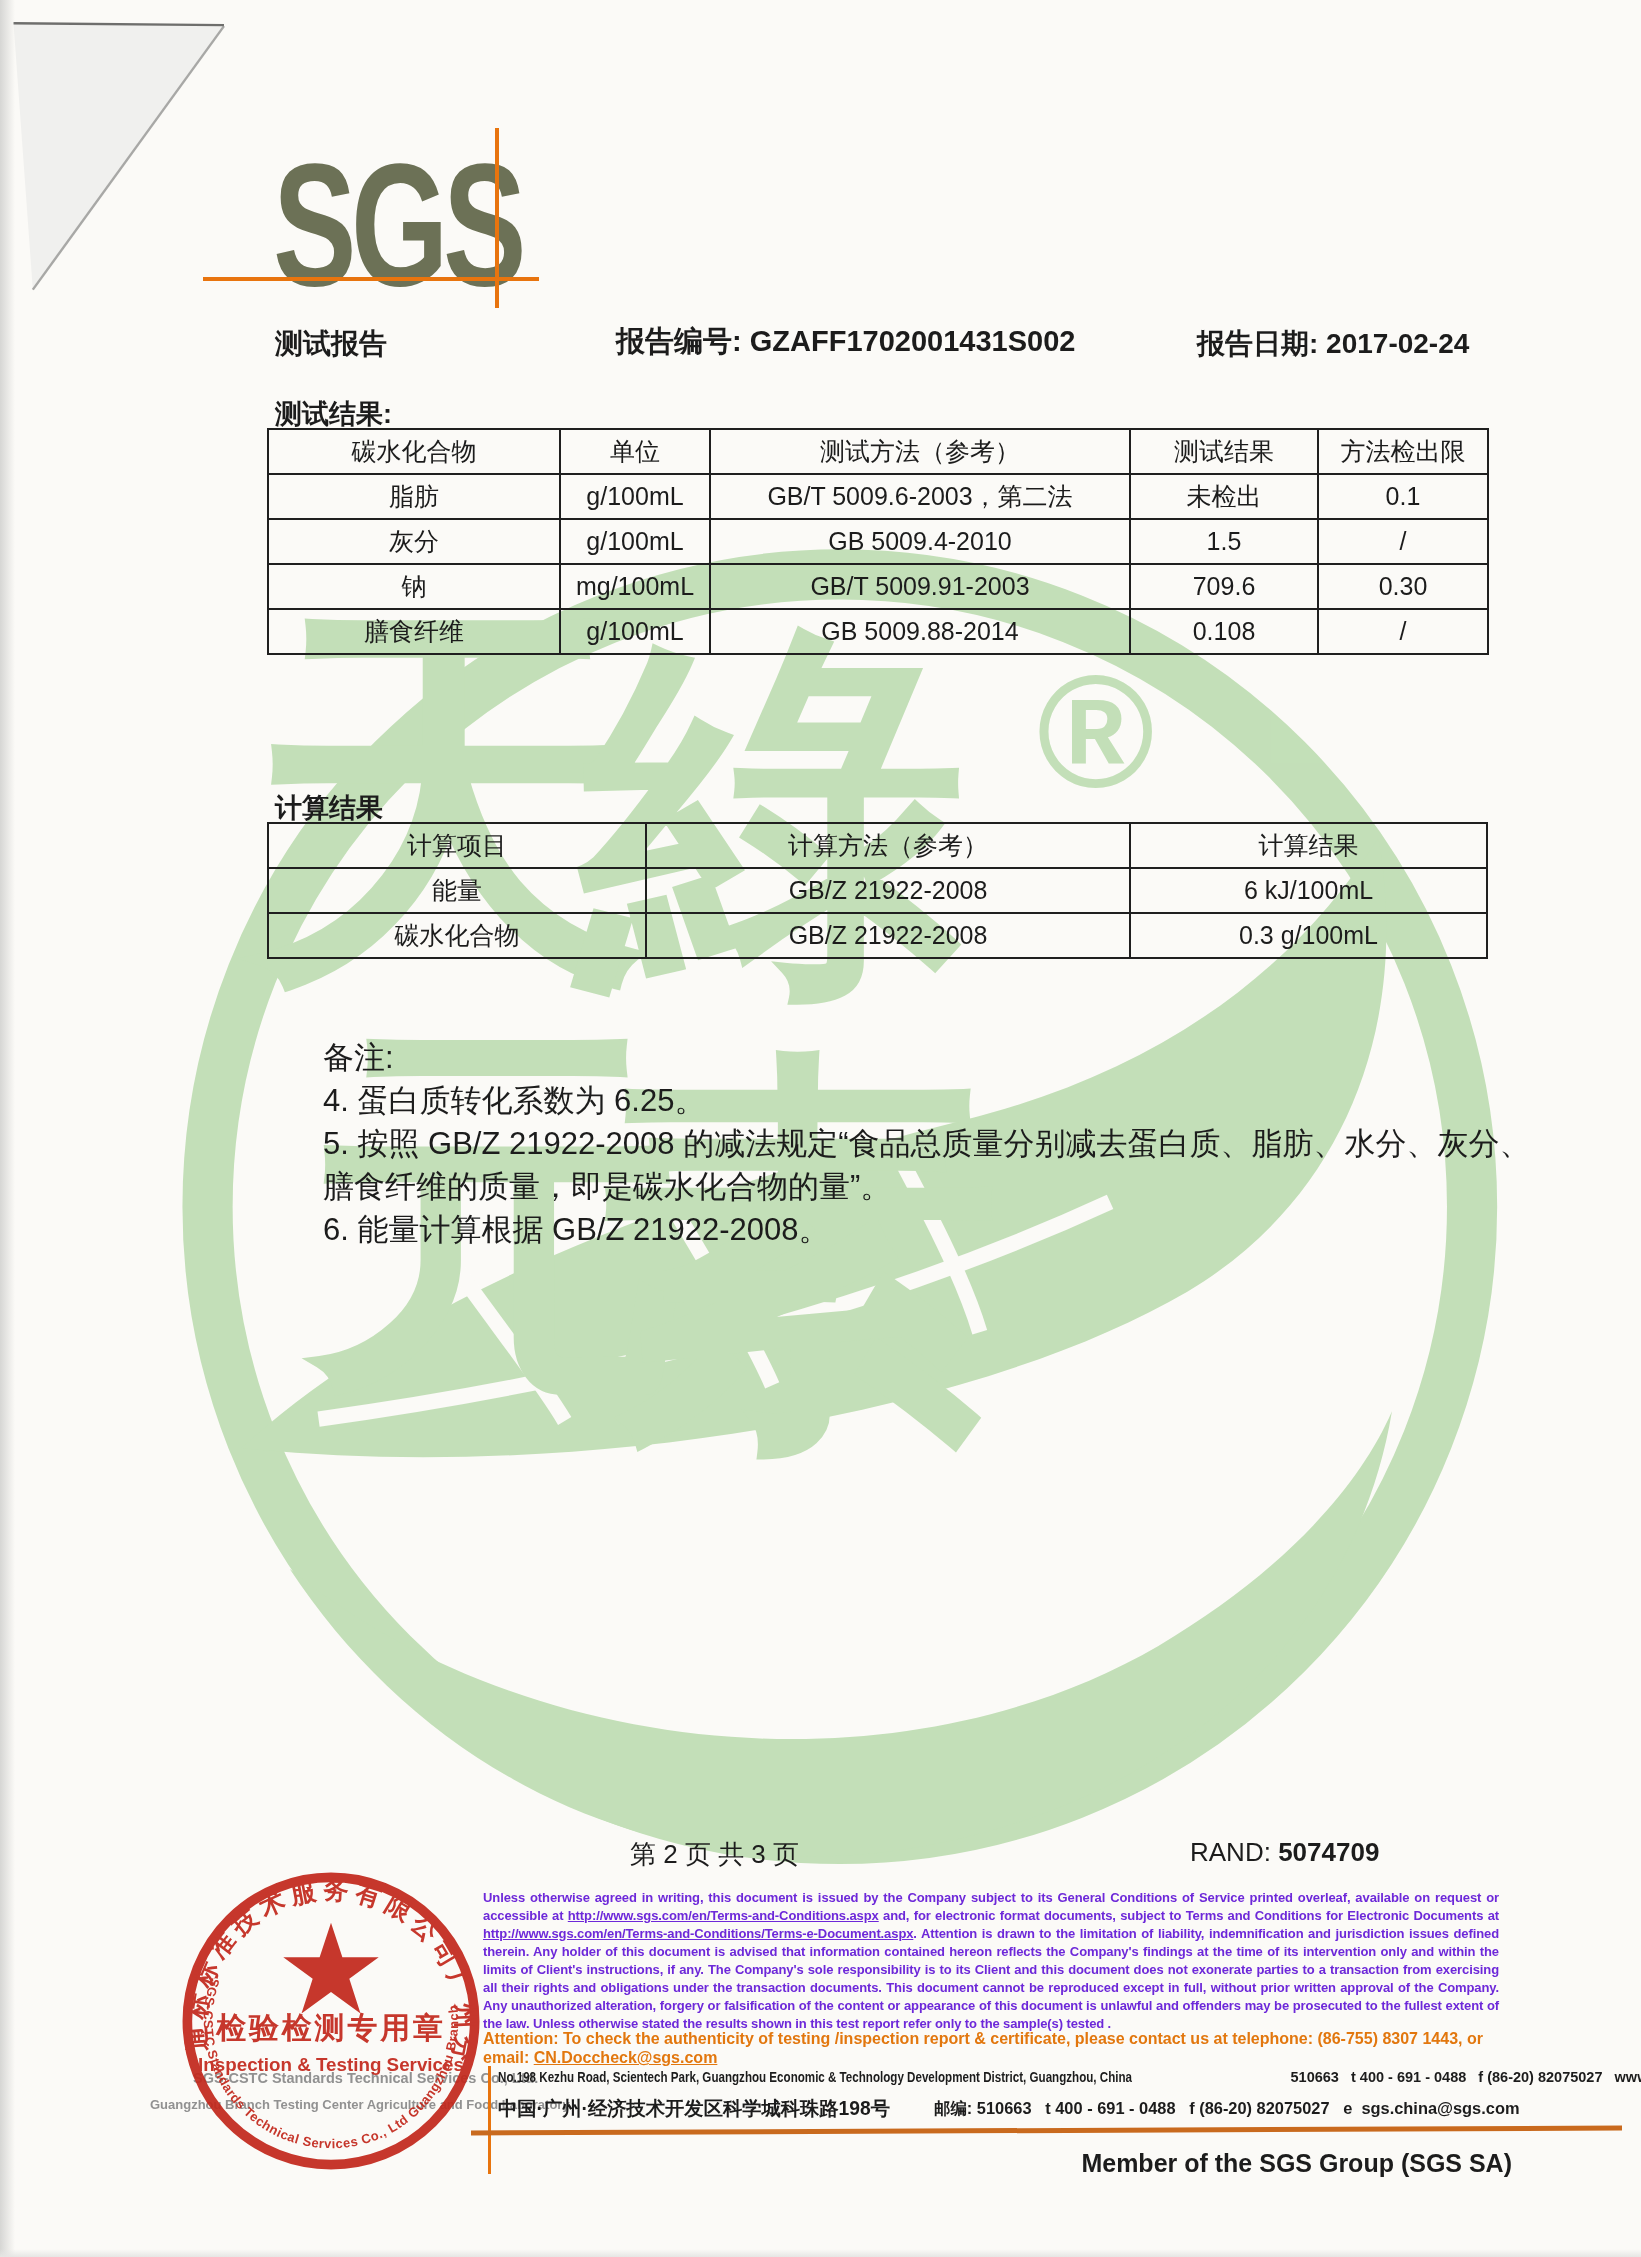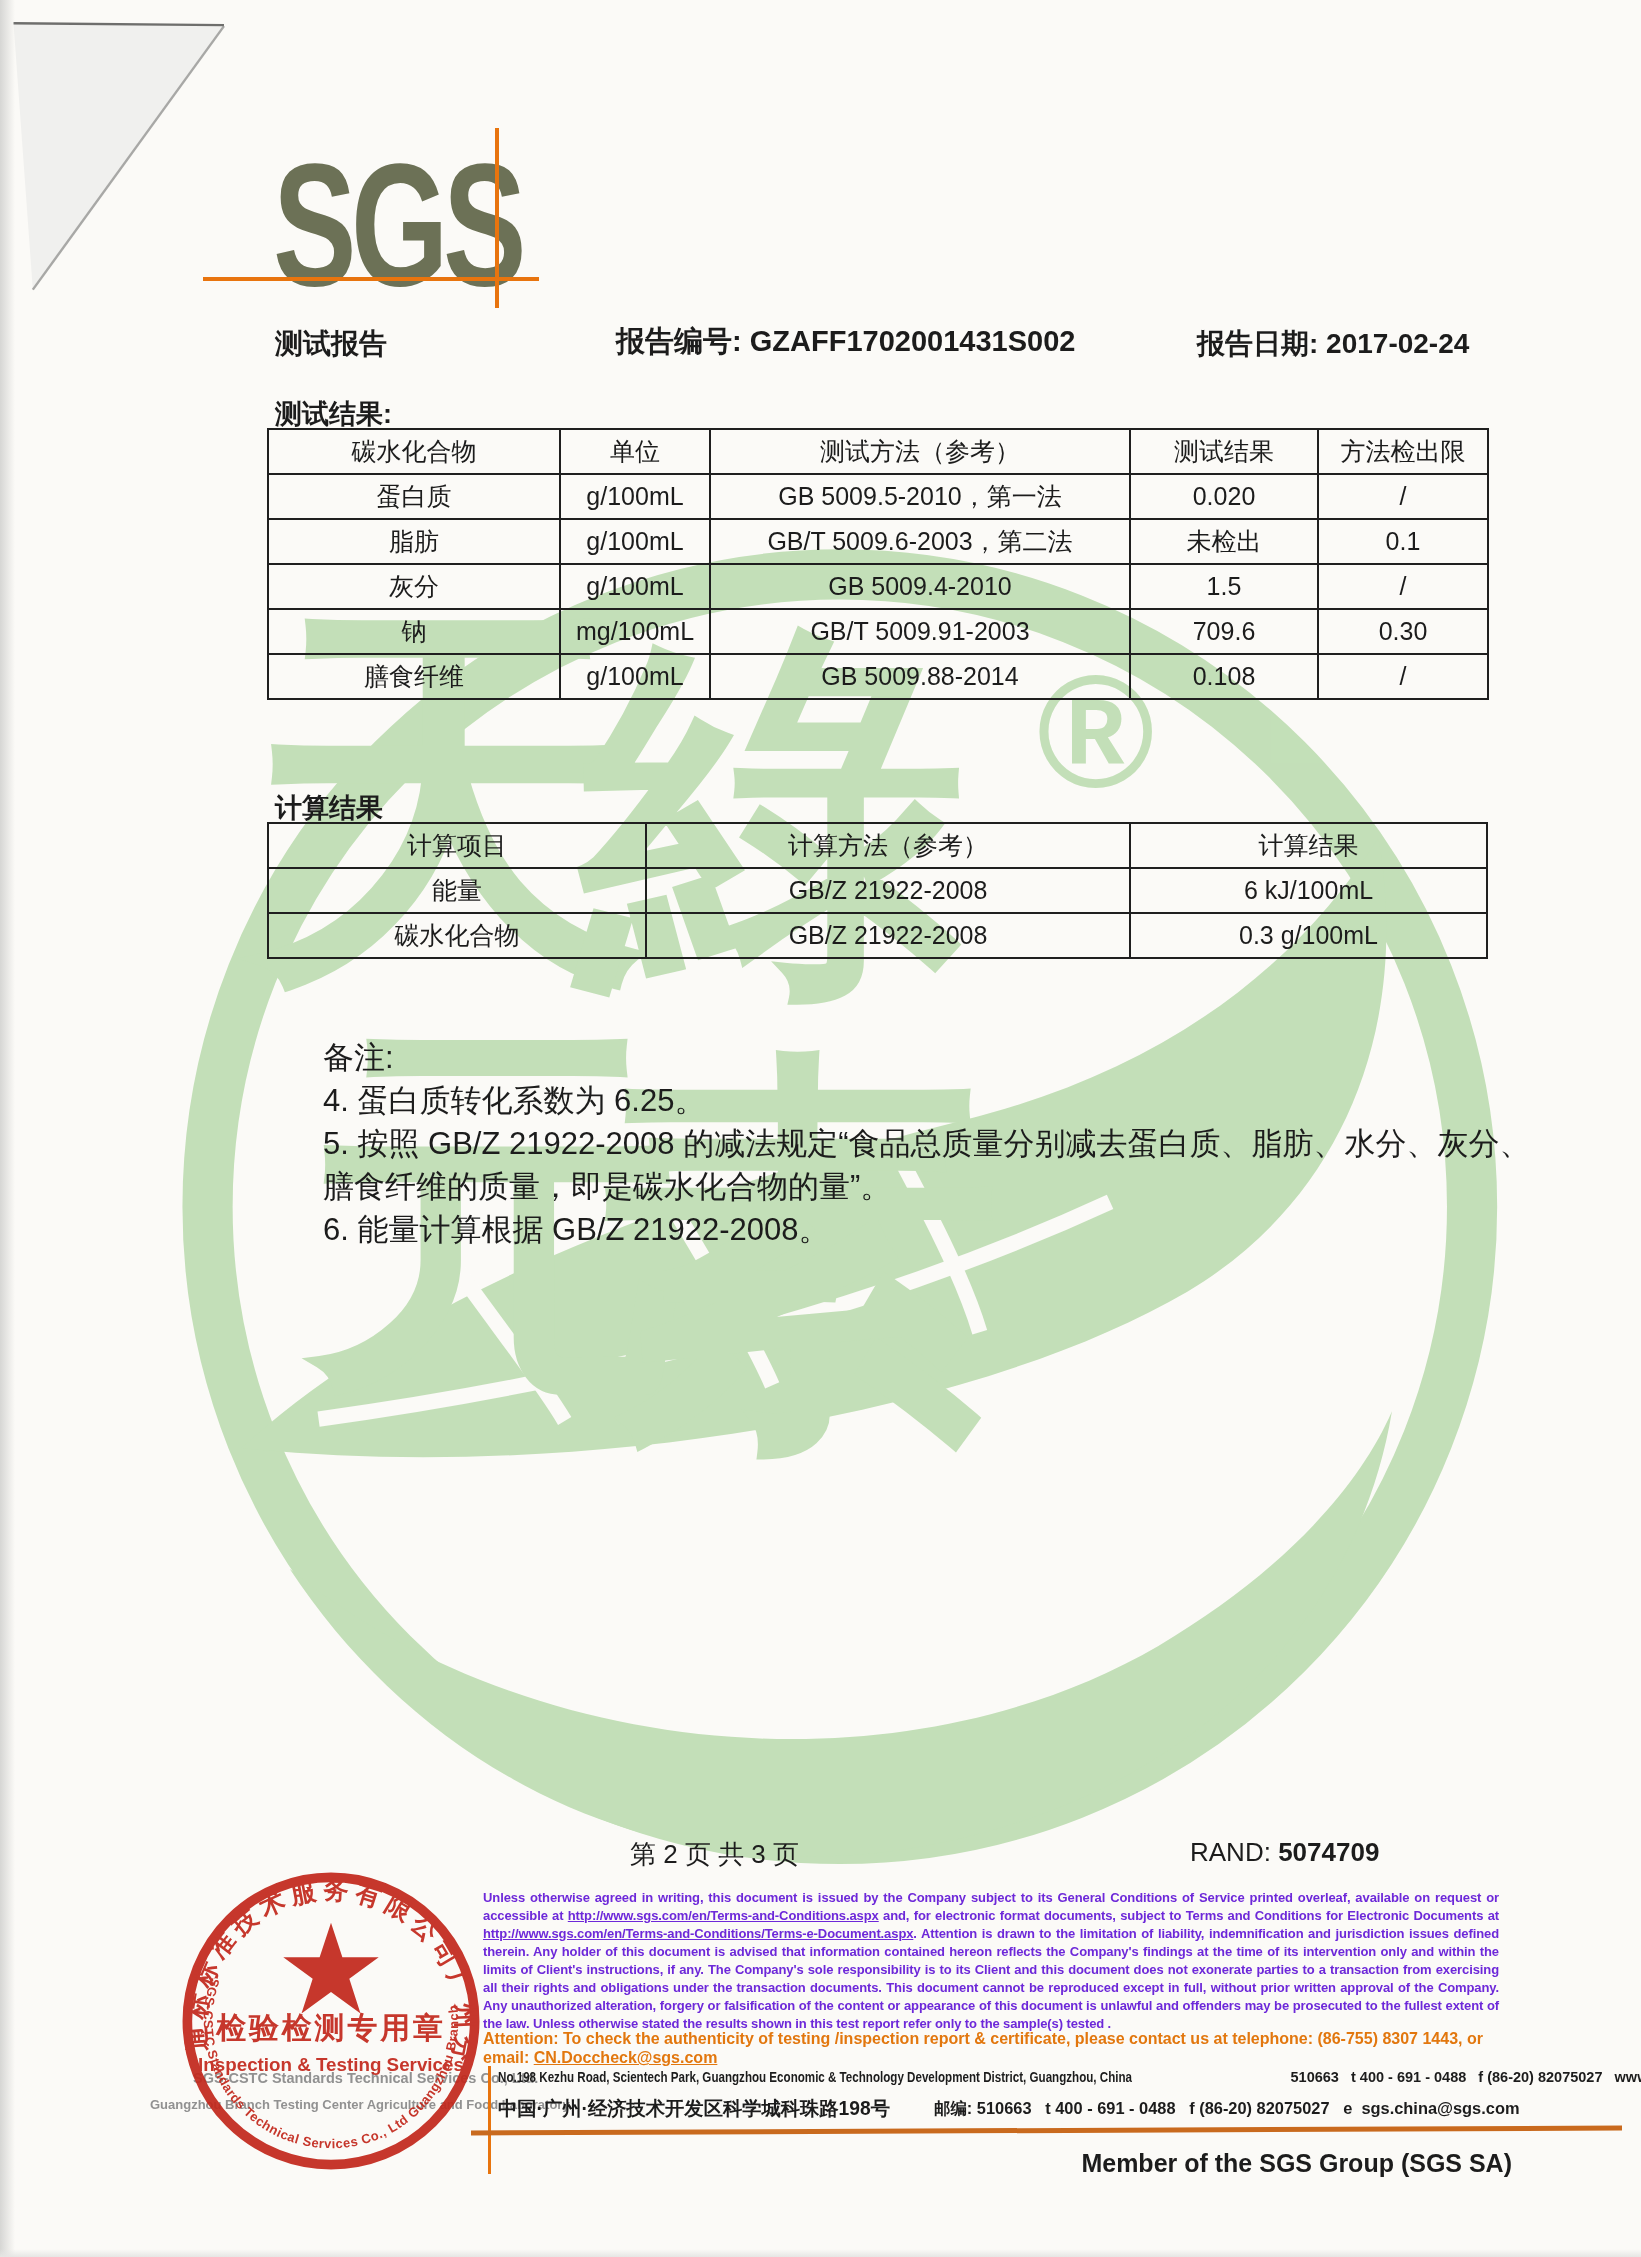--- a/index.html
+++ b/index.html
@@ -118,27 +118,20 @@
         <tr>
           <th>碳水化合物</th>
           <th>单位</th>
           <th>测试方法（参考）</th>
           <th>测试结果</th>
           <th>方法检出限</th>
         </tr>
       </thead>
       <tbody>
         <tr>
-          <td>蛋白质</td>
-          <td>g/100mL</td>
-          <td>GB 5009.5-2010，第一法</td>
-          <td>0.020</td>
-          <td>/</td>
-        </tr>
-        <tr>
           <td>脂肪</td>
           <td>g/100mL</td>
           <td>GB/T 5009.6-2003，第二法</td>
           <td>未检出</td>
           <td>0.1</td>
         </tr>
         <tr>
           <td>灰分</td>
           <td>g/100mL</td>
           <td>GB 5009.4-2010</td>

